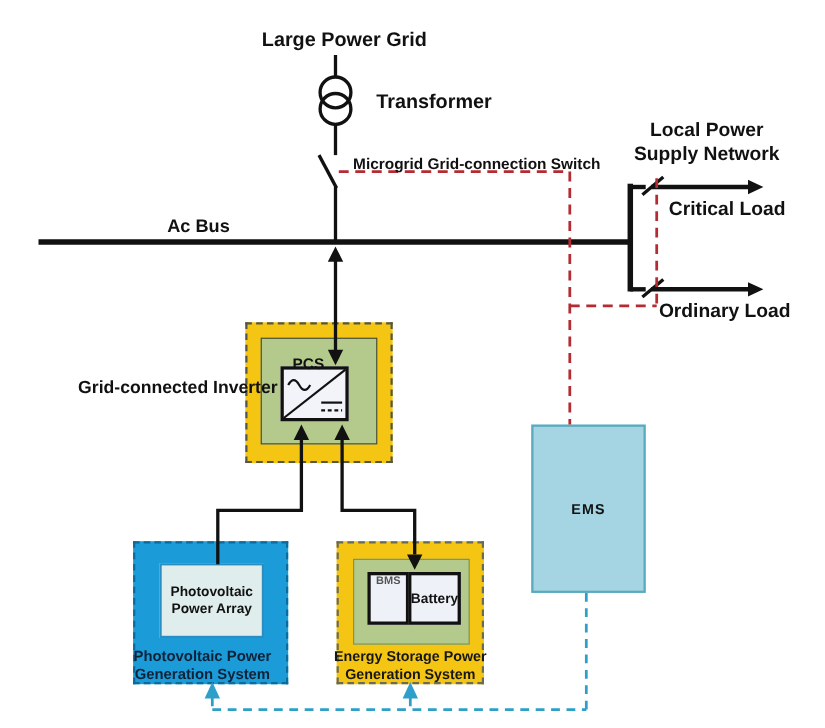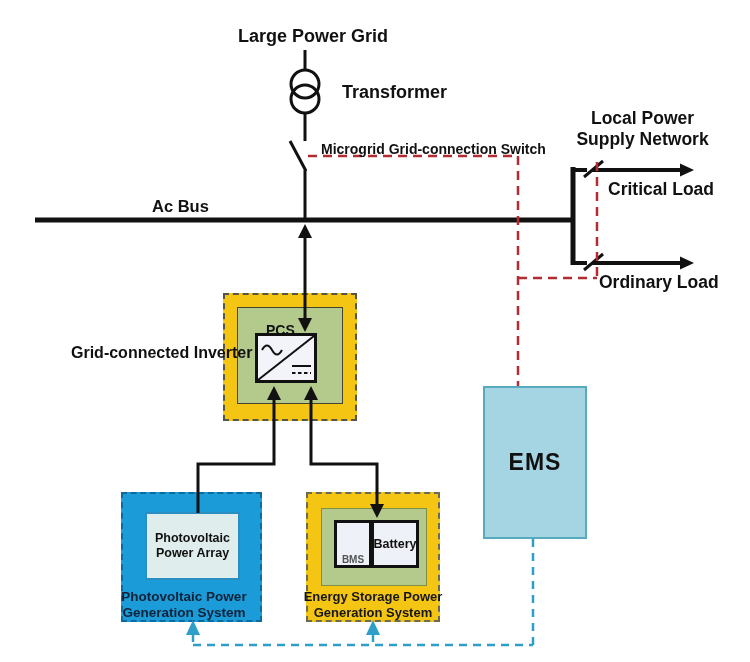--- a/index.html
+++ b/index.html
@@ -18,25 +18,25 @@
   .inv-outer{left:223px; top:293px; width:134px; height:128px; background:var(--yellow); border:2px dashed #55564a;}
   .inv-green{left:237px; top:307px; width:106px; height:97px; background:var(--green); border:1.5px solid #43452f;}
   .pcs-white{left:255px; top:333px; width:62px; height:50px; background:var(--box-white); border:3px solid var(--line-black);}
   .pv-outer{left:121px; top:492px; width:141px; height:130px; background:var(--blue-box); border:2px dashed #0a6c9c;}
   .pv-inner{left:145px; top:512px; width:95px; height:68px; background:var(--pv-inner); border:2px solid #2a8fc0;
             display:flex; flex-direction:column; align-items:center; justify-content:center;
             font-weight:bold; font-size:12.5px; line-height:15px; text-align:center;}
   .ess-outer{left:306px; top:492px; width:134px; height:130px; background:var(--yellow); border:2px dashed #6b6b52;}
   .ess-green{left:321px; top:508px; width:106px; height:78px; background:var(--green); border:1.5px solid #7f8f45;}
   .bms-box{left:334px; top:520px; width:38px; height:48px; background:#EEF1F7; border:3px solid var(--line-black);
-           display:flex; align-items:flex-end; justify-content:center; font-size:10px; font-weight:bold; color:#555;}
+           display:flex; align-items:flex-start; justify-content:center; font-size:10px; font-weight:bold; color:#555;}
   .battery-box{left:371px; top:520px; width:48px; height:48px; background:#EEF1F7; border:3px solid var(--line-black);
            display:flex; align-items:center; justify-content:center; font-size:12.5px; font-weight:600; color:#111;}
   .ems-box{left:483px; top:386px; width:104px; height:153px; background:var(--ems-fill); border:2px solid var(--ems-border);
-           display:flex; align-items:center; justify-content:center; font-size:23px; font-weight:bold; letter-spacing:1px;}
+           display:flex; align-items:center; justify-content:center; font-size:13px; font-weight:bold; letter-spacing:1px;}
   .sys-label{position:absolute; text-align:center; font-weight:bold; line-height:15.5px;}
   svg.lines{position:absolute; left:0; top:0; width:750px; height:662px; pointer-events:none;}
   .blk{stroke:var(--line-black); stroke-width:3; fill:none;}
   .blk4{stroke:var(--line-black); stroke-width:4; fill:none;}
   .blk5{stroke:var(--line-black); stroke-width:5; fill:none;}
   .red{stroke:var(--red-dash); stroke-width:2.5; stroke-dasharray:9 6; fill:none;}
   .blu{stroke:var(--blue-dash); stroke-width:2.5; stroke-dasharray:8 6; fill:none;}
   .ah{fill:var(--line-black); stroke:none;}
   .ahb{fill:var(--blue-dash); stroke:none;}
   .thin{stroke:var(--line-black); stroke-width:2; fill:none;}

